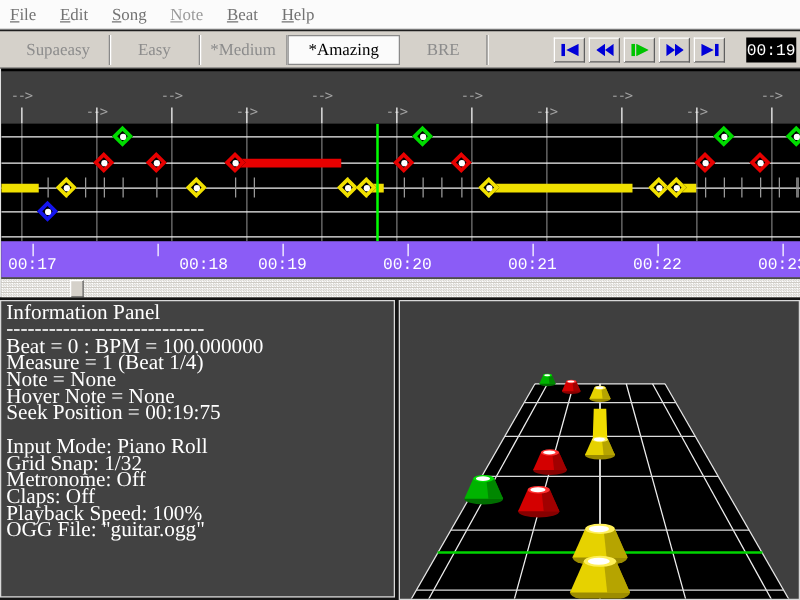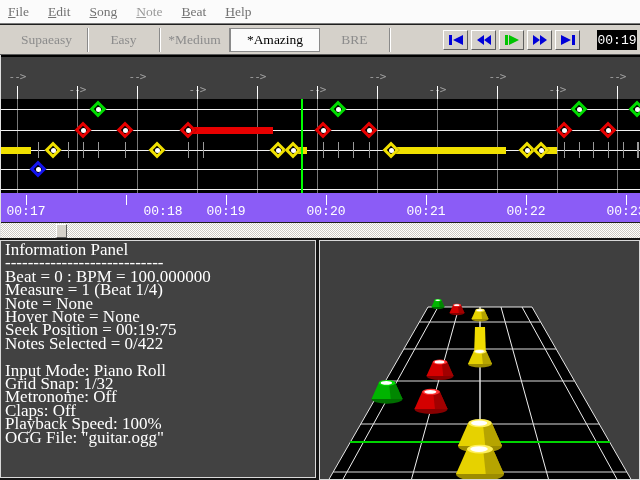--- a/index.html
+++ b/index.html
@@ -304,21 +304,20 @@
 
   <div class="bottom">
     <div class="info-panel" id="infopanel">
       <div>Information Panel</div>
       <div>----------------------------</div>
     <div>Beat = 0 : BPM = 100.000000</div>
         <div>Measure = 1 (Beat 1/4)</div>
         <div>Note = None</div>
         <div>Hover Note = None</div>
         <div>Seek Position = 00:19:75</div>
-        <div>Notes Selected = 0/422</div>
         <div>&nbsp;</div>
         <div>Input Mode: Piano Roll</div>
         <div>Grid Snap: 1/32</div>
         <div>Metronome: Off</div>
         <div>Claps: Off</div>
         <div>Playback Speed: 100%</div>
         <div>OGG File: "guitar.ogg"</div>
       </div>
     <div class="preview">
       <svg id="svg3d" width="319" height="238">

